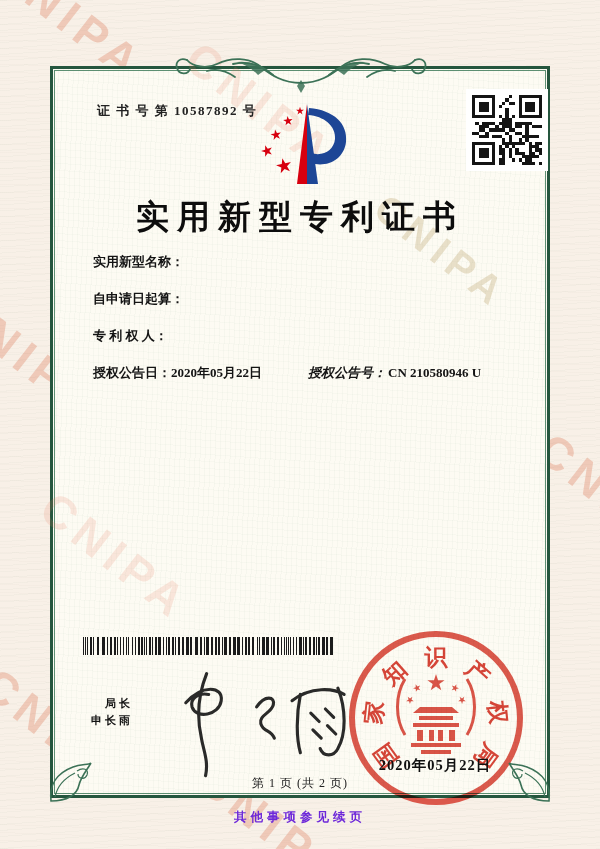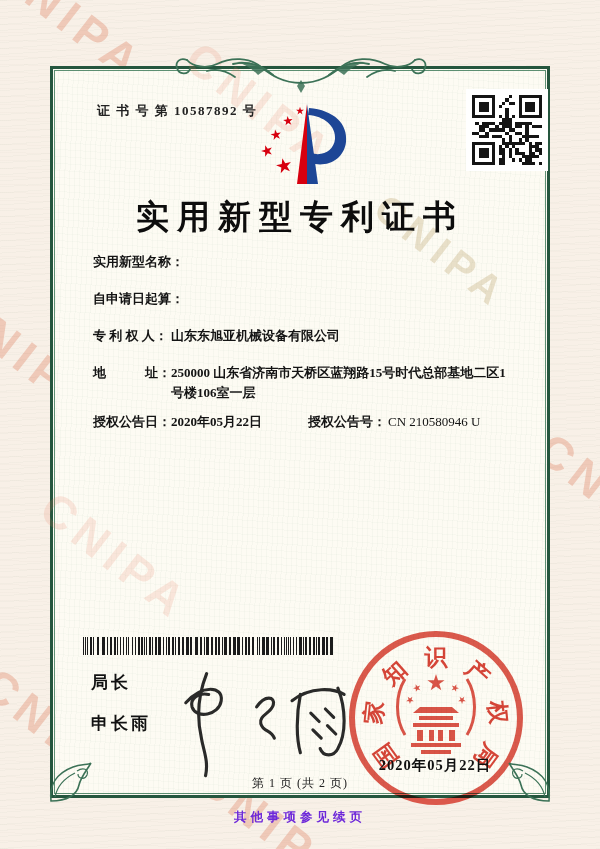--- a/index.html
+++ b/index.html
@@ -58,32 +58,32 @@
     left:0; top:126px; width:100%; text-align:center;
     font-size:33px; font-weight:700; letter-spacing:8px; color:#0d0d0d; z-index:2;
   }
 
   .fields { left:40px; top:183px; width:422px; font-size:13px; z-index:2; }
   .frow { display:flex; margin-bottom:17px; line-height:20px; color:#141414; }
   .flabel { flex:none; width:78px; font-weight:600; white-space:pre; }
   .fvalue { flex:1; font-weight:600; }
   .frow-addr { margin-bottom:9px; }
   .gv1 { flex:none; width:137px; font-weight:600; }
-  .gl2 { flex:none; width:80px; font-weight:600; white-space:pre; }
-  .gv2 { flex:1; font-weight:400; }
+  .gl2 { flex:none; width:80px; font-weight:600; white-space:pre;font-style:italic; }
+  .gv2 { flex:1; font-weight:700; }
 
   .paras { left:22px; top:424px; width:458px; font-size:13px; line-height:21.8px;
            text-align:justify; color:#1b1b1b; z-index:2; }
   .paras p { text-indent:2em; }
 
   .barcode { left:30px; top:568px; width:256px; height:18px; z-index:2; }
   .barcode svg { width:256px; height:18px; display:block; }
 
-  .director { left:38px; top:602px; font-size:17px; font-weight:700; letter-spacing:3px; color:#111; z-index:2; }
-  .director-name { margin-top:18px; }
+  .director { left:38px; top:627px; font-size:11px; font-weight:700; letter-spacing:3px; color:#111; z-index:2;text-align:right; }
+  .director-name { margin-top:2px; }
 
   .sig { left:113px; top:590px; width:200px; height:125px; z-index:3; }
 
   .seal { left:292px; top:558px; width:182px; height:182px; mix-blend-mode:multiply; opacity:.93; z-index:2; }
 
   .seal-date { left:297px; top:687px; width:170px; text-align:center;
                font-size:14.5px; font-weight:600; letter-spacing:1px; color:#101010; z-index:4; }
 
   .page-info { left:0; top:706px; width:100%; text-align:center; font-size:12px;
                letter-spacing:1px; color:#222; z-index:2; }
@@ -162,25 +162,20 @@
 
   <div class="fields">
     <div class="frow">
       <span class="flabel">实用新型名称：</span>
     </div>
     <div class="frow">
       <span class="flabel">自申请日起算：</span>
     </div>
     <div class="frow">
       <span class="flabel">专 利 权 人：</span>
-      <span class="fvalue">山东东旭亚机械设备有限公司</span>
-    </div>
-    <div class="frow frow-addr">
-      <span class="flabel">地　　　址：</span>
-      <span class="fvalue">250000 山东省济南市天桥区蓝翔路15号时代总部基地二区1号楼106室一层</span>
     </div>
     <div class="frow">
       <span class="flabel">授权公告日：</span>
       <span class="gv1">2020年05月22日</span>
       <span class="gl2">授权公告号：</span>
       <span class="gv2">CN 210580946 U</span>
     </div>
   </div>
 
   <div class="paras">

